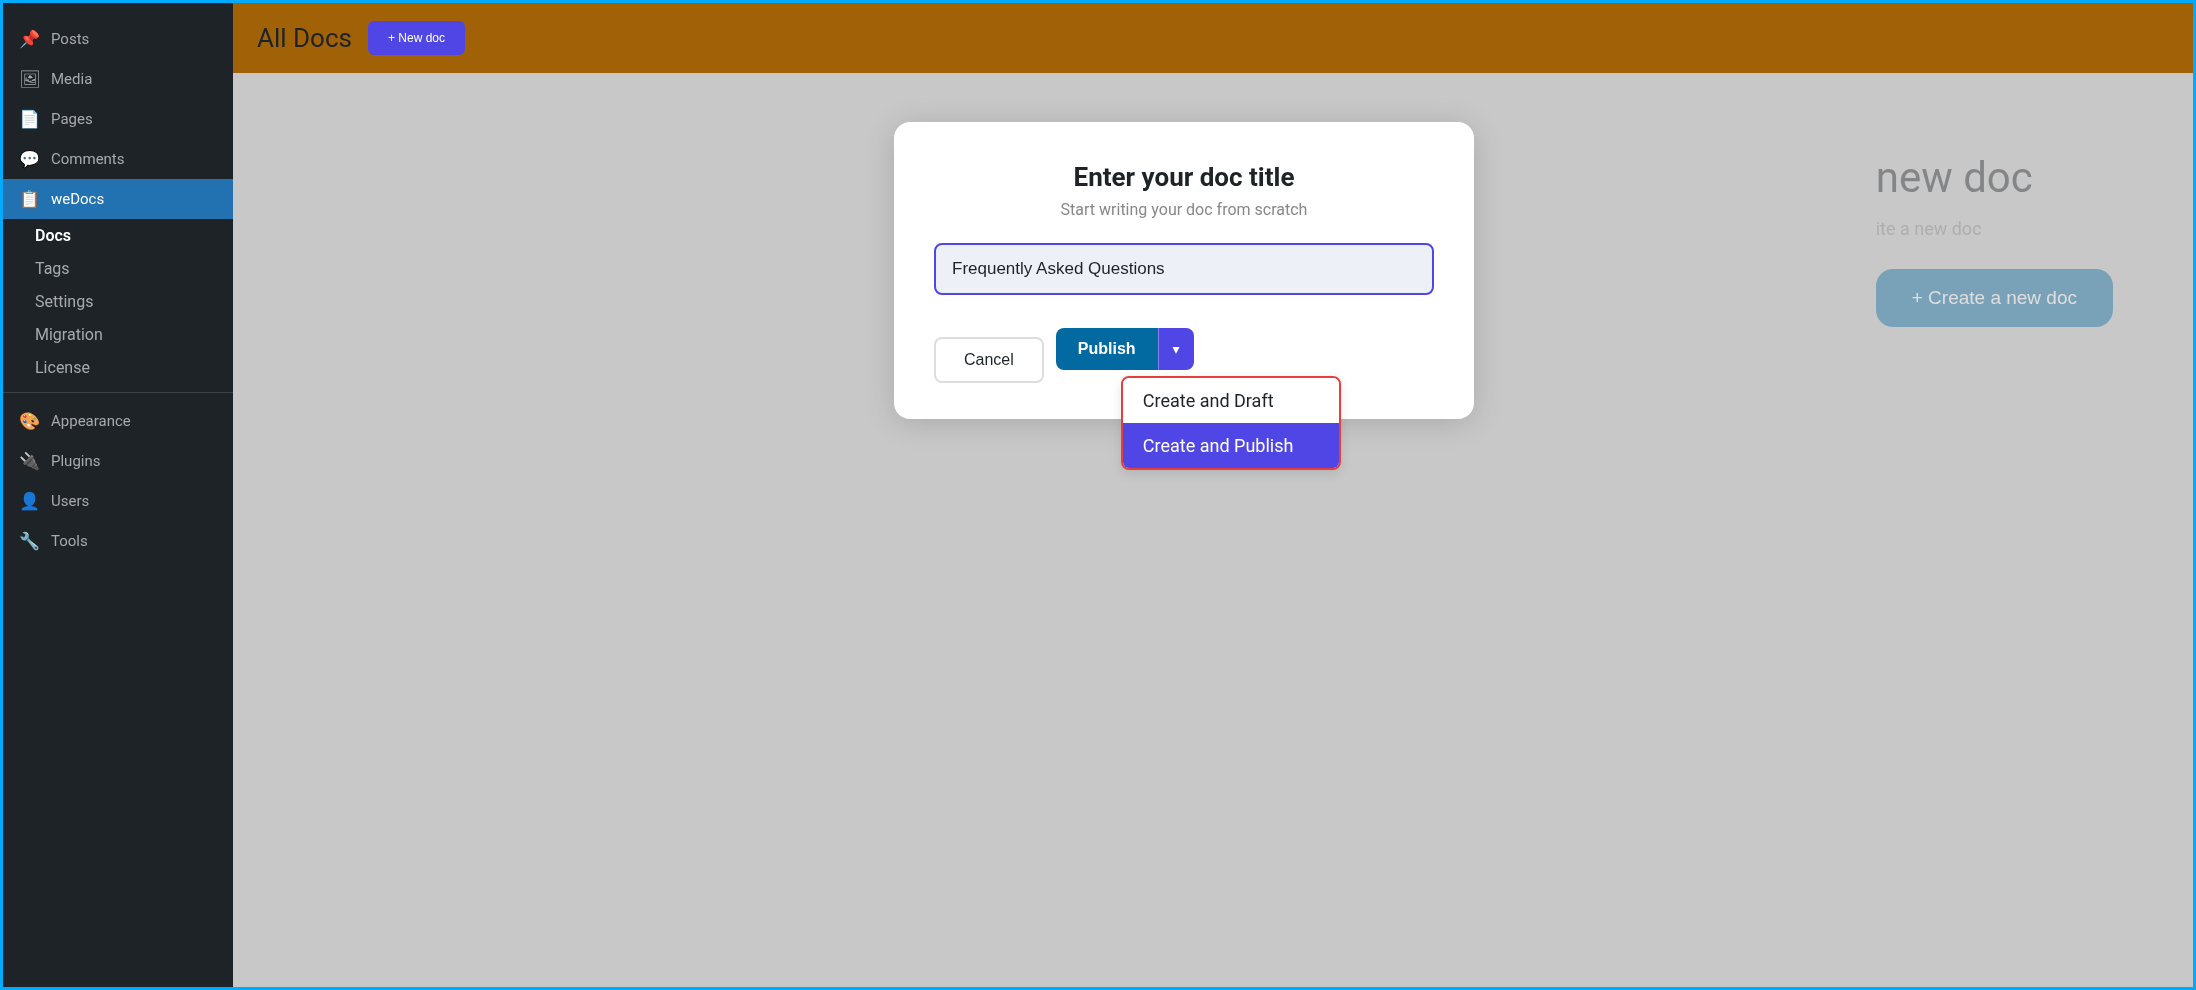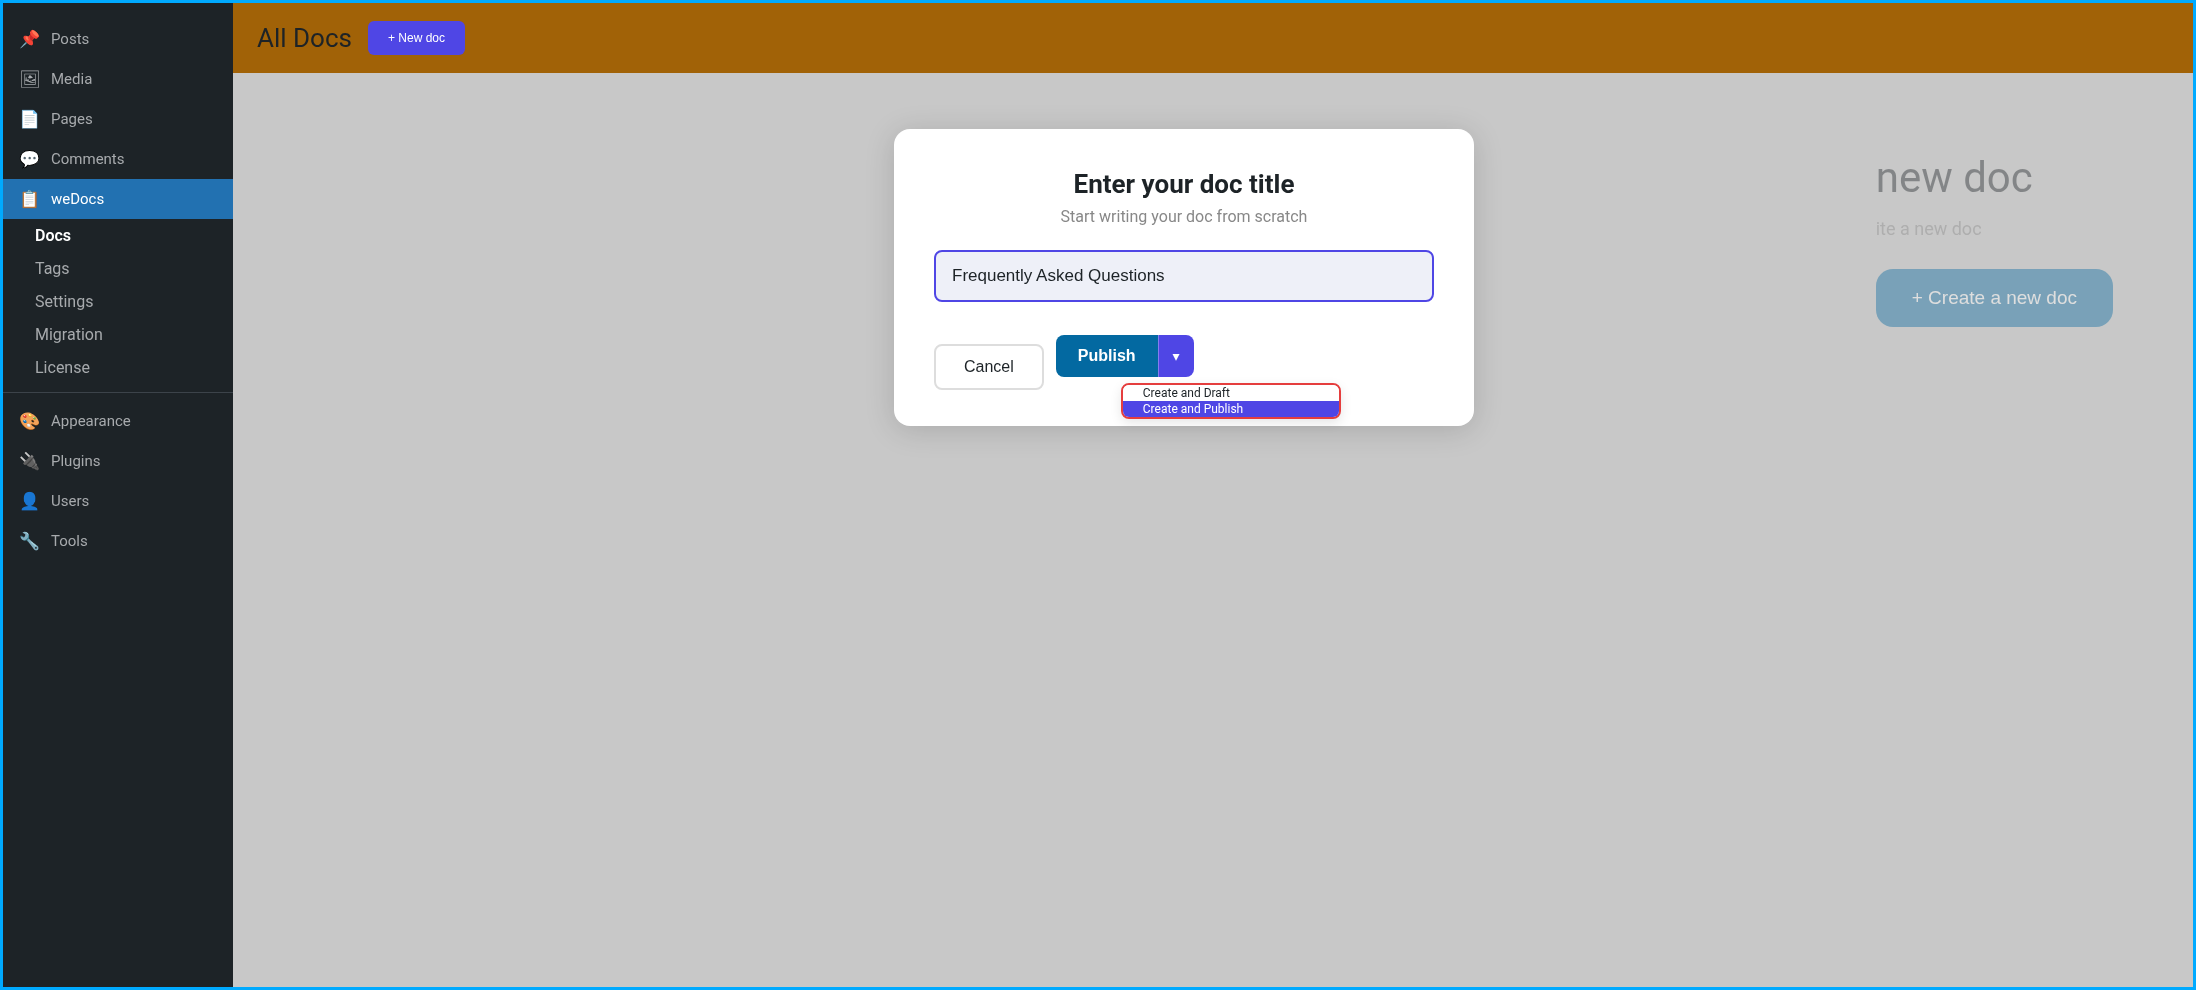--- a/index.html
+++ b/index.html
@@ -113,21 +113,21 @@
     .overlay {
       position: absolute;
       inset: 0;
       background: rgba(200, 200, 200, 0.5);
       z-index: 5;
     }
 
     
     .modal {
       position: absolute;
-      top: 56px;
+      top: 49px;
       left: 50%;
       transform: translateX(-55%);
       background: #fff;
       border-radius: 16px;
       width: 580px;
       padding: 40px 40px 36px;
       z-index: 10;
       box-shadow: 0 4px 30px rgba(0,0,0,0.15);
     }
 
@@ -213,22 +213,22 @@
       background: #fff;
       border: 2px solid #e53e3e;
       border-radius: 8px;
       z-index: 20;
       min-width: 220px;
       overflow: hidden;
       box-shadow: 0 4px 12px rgba(0,0,0,0.1);
     }
 
     .dropdown-item {
-      padding: 1px 20px;
-      font-size: 12px;
+      padding: 12px 20px;
+      font-size: 18px;
       cursor: pointer;
       color: #1d2327;
       background: #fff;
     }
     .dropdown-item.selected {
       background: #4f46e5;
       color: #fff;
     }
 
     

